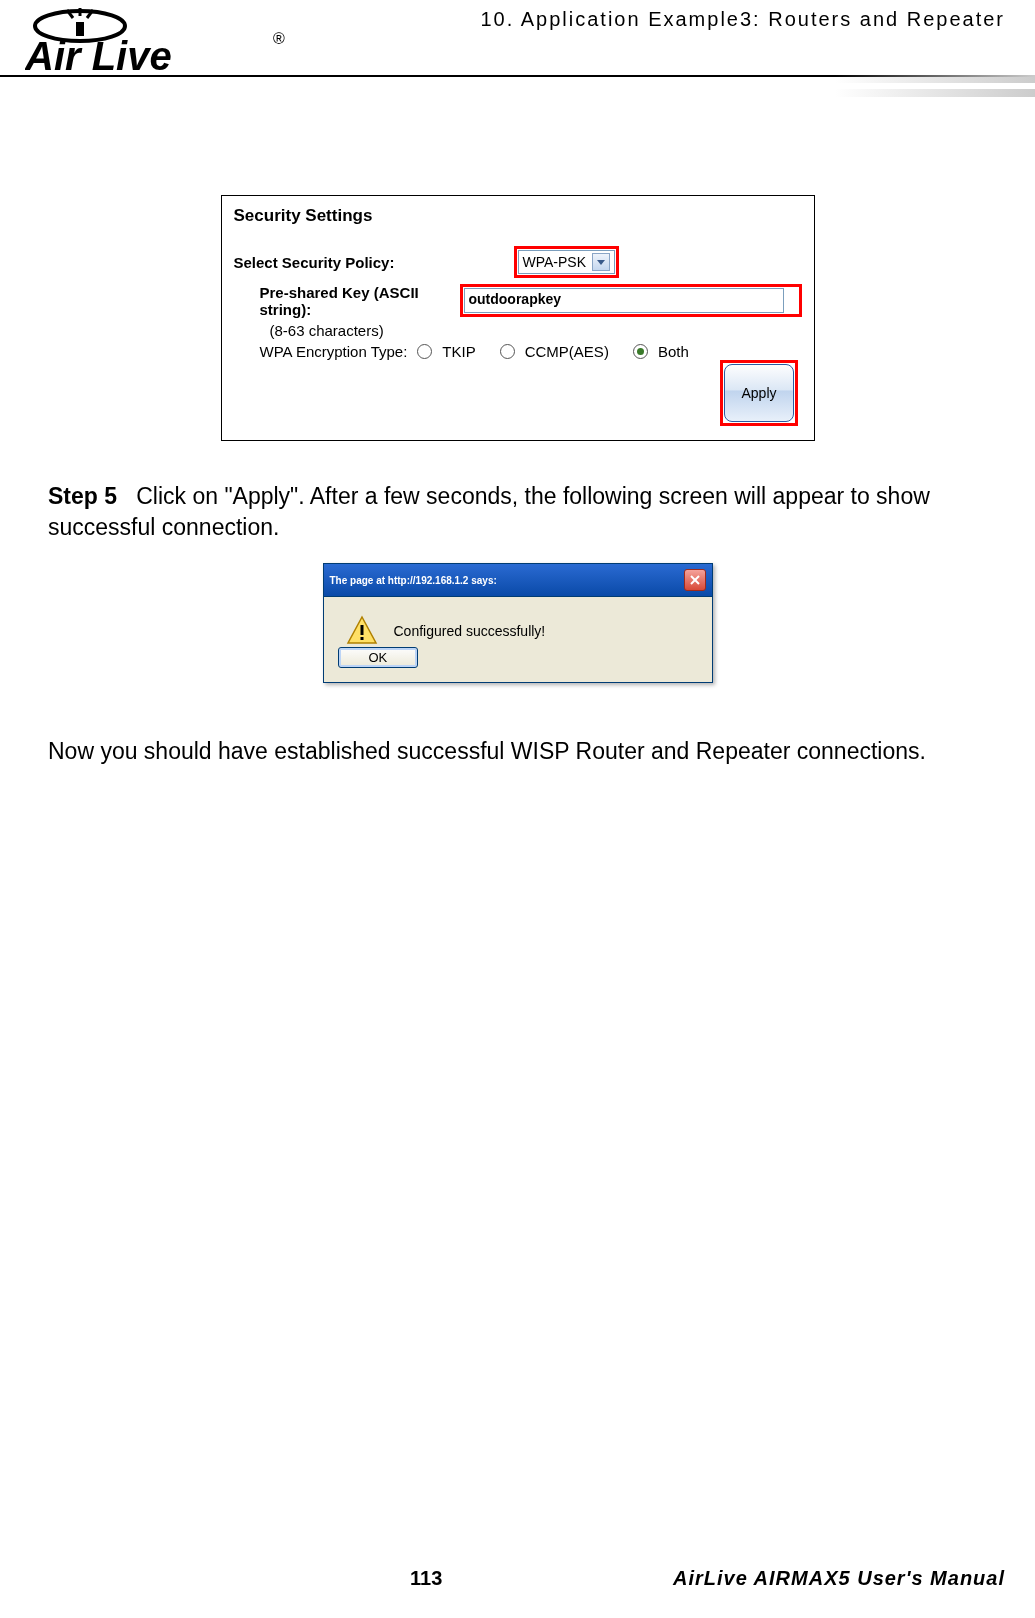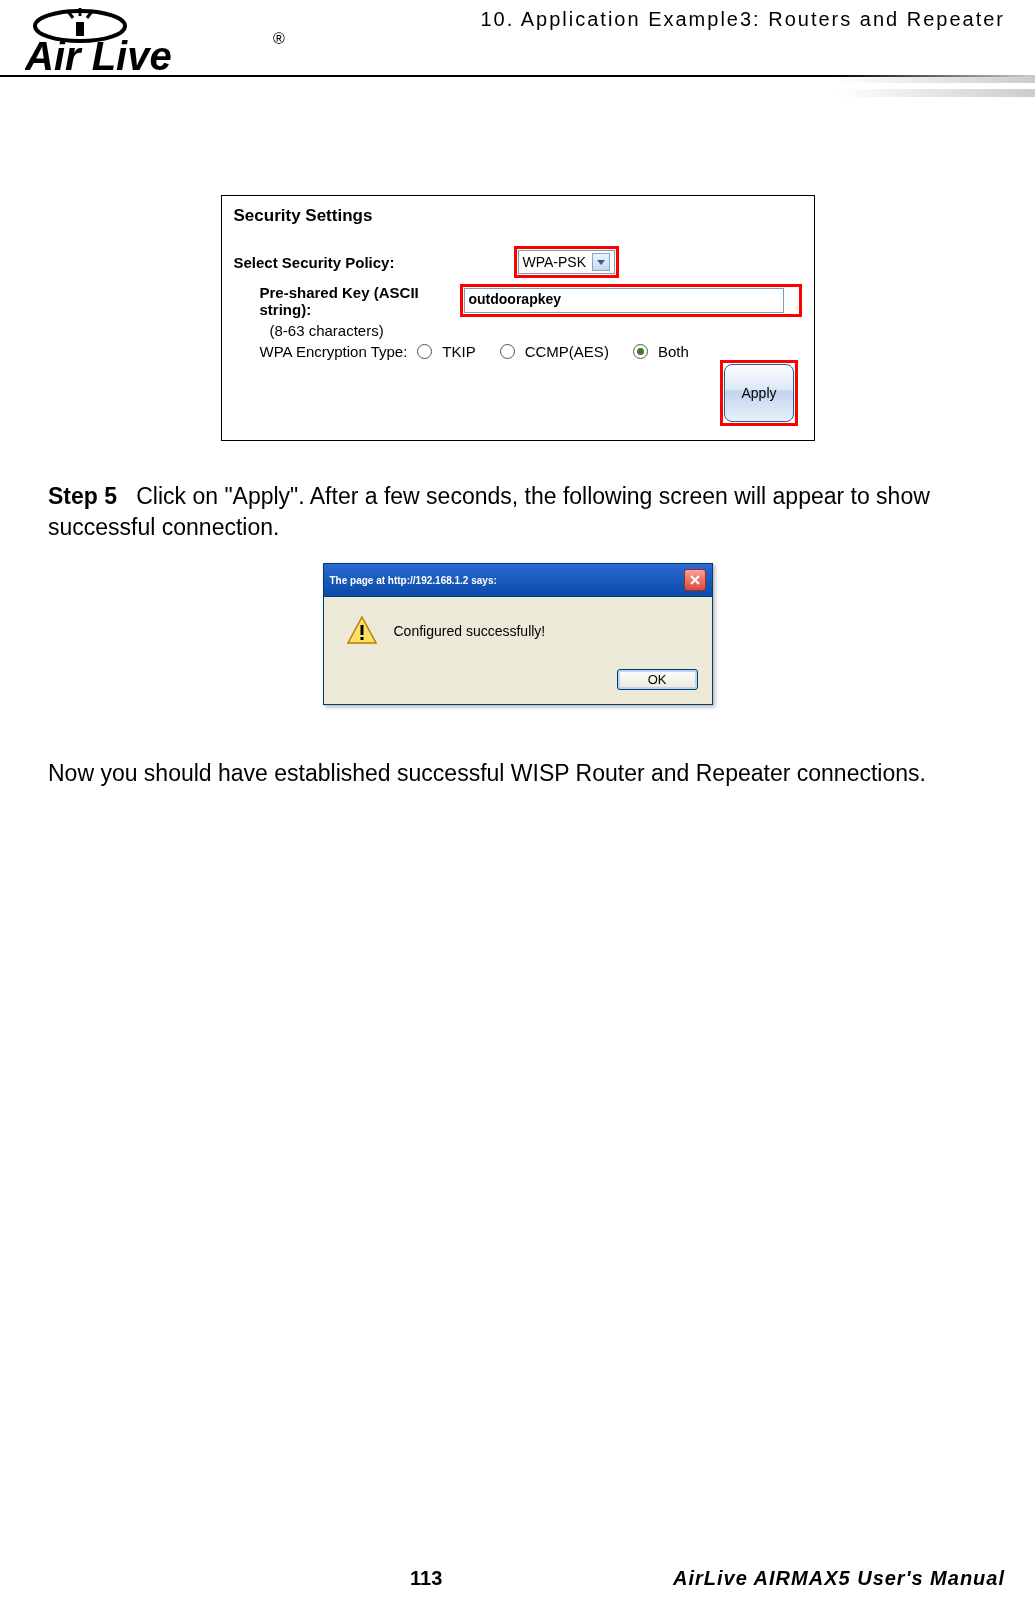--- a/index.html
+++ b/index.html
@@ -188,21 +188,21 @@
   }
   .ss2-body {
     background: #ece9d8;
     padding: 18px 14px 14px 14px;
   }
   .ss2-msg-row { display:flex; align-items:center; gap:16px; padding-left:8px; }
   .ss2-warn {
     width:32px; height:32px;
     display:flex; align-items:center; justify-content:center;
   }
-  .ss2-btn-row { text-align:right; margin-top: 22px; }
+  .ss2-btn-row { text-align:left; }
   .ok-btn {
     display:inline-block;
     border:1px solid #003c74;
     border-radius:3px;
     padding: 2px 30px;
     background: linear-gradient(#fdfdfd,#ece9d8);
     font-size:13px;
     box-shadow: 0 0 0 2px #bcd4f6 inset;
   }
 

